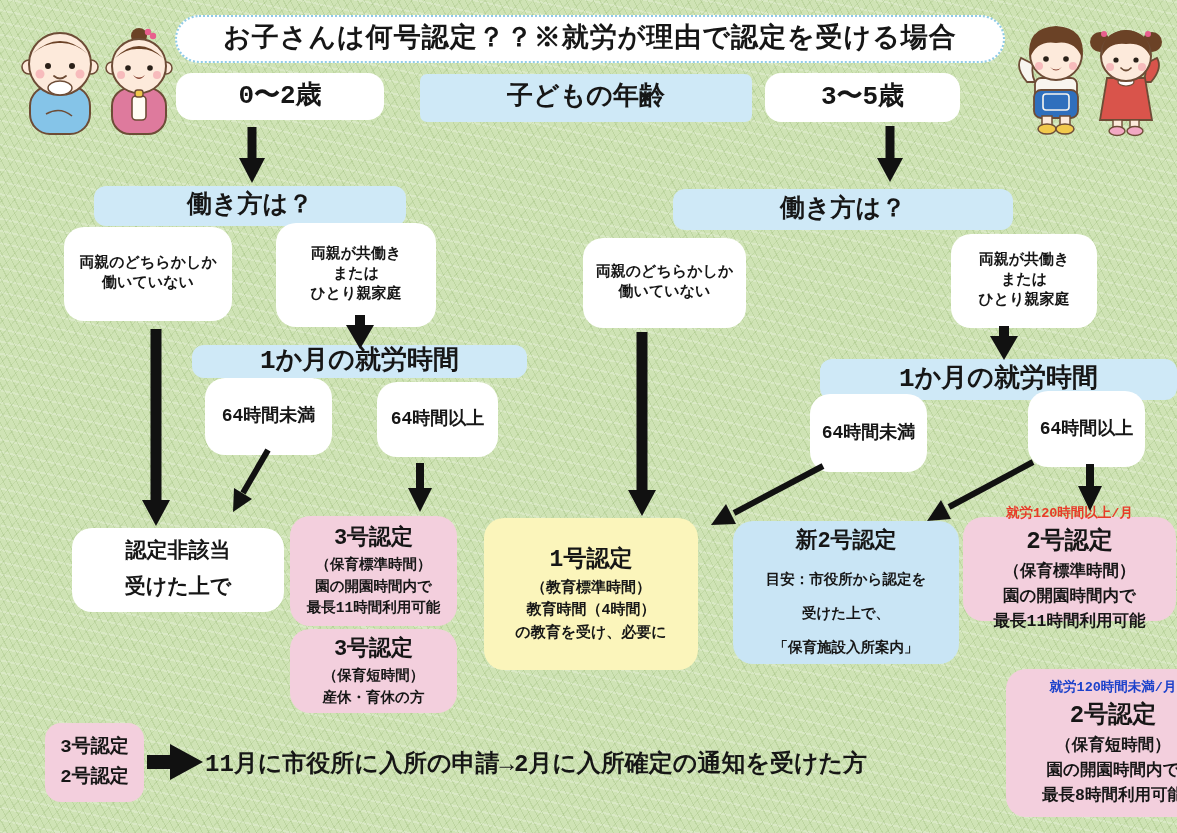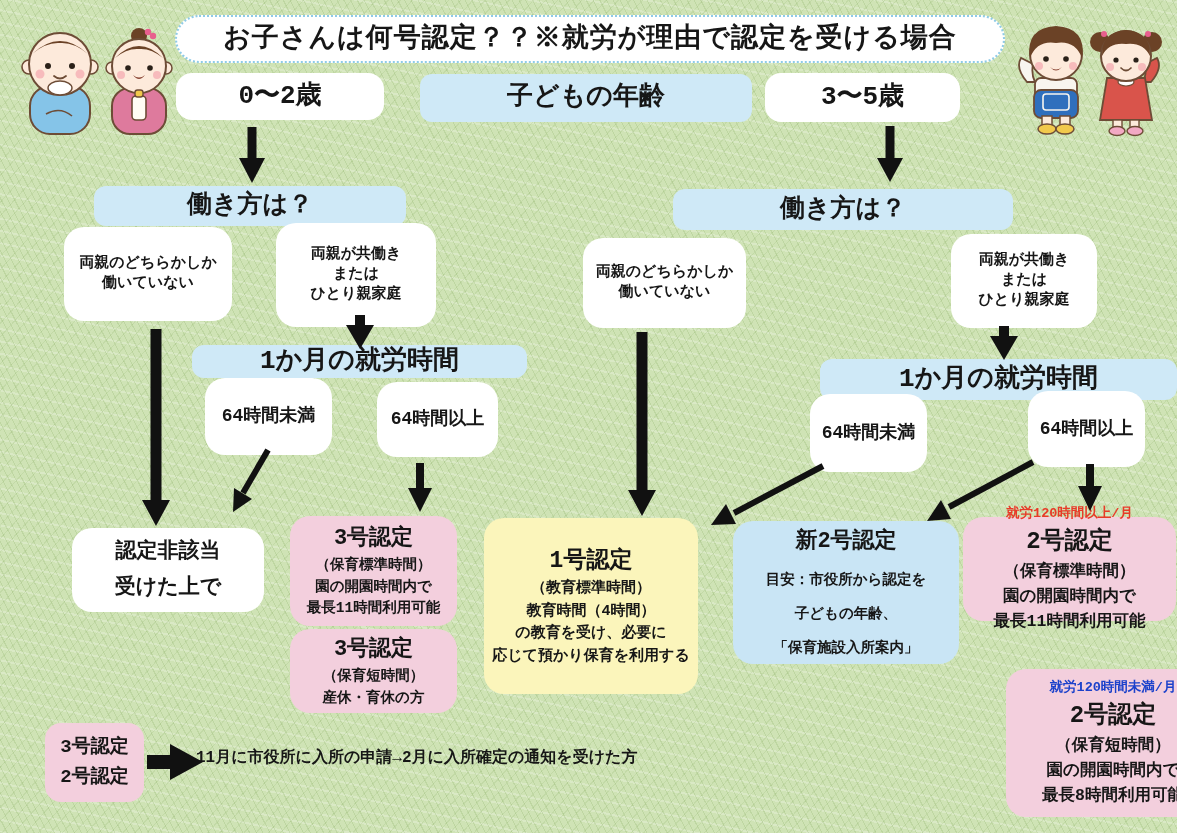--- a/index.html
+++ b/index.html
@@ -46,21 +46,21 @@
   .result.big .rtitle{font-size:23px;}
   .result.big .rline{font-size:15px;text-align:center;}
   .tag{font-size:13.5px;line-height:1.5;}
   .tag.red{color:var(--tag-red);}
   .tag.blu{color:var(--tag-blue);}
   .no2 .rtitle{font-size:24px;}
   .no2 .rline{font-size:16.5px;}
   .not-elig{font-size:21px;line-height:1.7;}
   .footer-box{font-size:19px;line-height:1.55;}
   .footer-note{
-    position:absolute;left:196px;top:747px;font-size:16px;font-weight:700;white-space:nowrap;
+    position:absolute;left:205px;top:747px;font-size:24px;font-weight:700;white-space:nowrap;
   }
   svg.overlay{position:absolute;left:0;top:0;pointer-events:none;}
   .illus{position:absolute;}
 </style>
 </head>
 <body>
 
 <div class="canvas">
 
   <svg class="illus" style="left:6px;top:22px;" width="172" height="118" viewBox="0 0 172 118">
@@ -137,42 +137,42 @@
       <circle cx="131" cy="44" r="2.6" fill="#2a2119"></circle>
       <circle cx="105" cy="51" r="4" fill="#f6b3b6" opacity=".85"></circle>
       <circle cx="137" cy="51" r="4" fill="#f6b3b6" opacity=".85"></circle>
       <path d="M116 52 Q121 57 126 52" fill="none" stroke="#6d4c36" stroke-width="1.7" stroke-linecap="round"></path>
     </g>
   </svg>
 
   <div class="box white r24 title-box" style="left:175px;top:15px;width:830px;height:48px;">お子さんは何号認定？？※就労が理由で認定を受ける場合</div>
 
   <div class="box white r16 age" style="left:176px;top:73px;width:208px;height:47px;">0〜2歳</div>
-  <div class="box blue r12 age" style="left:420px;top:74px;width:332px;height:48px;">子どもの年齢</div>
+  <div class="box blue r12 age" style="left:420px;top:74px;width:332px;height:48px;border-radius:7px;">子どもの年齢</div>
   <div class="box white r16 age" style="left:765px;top:73px;width:195px;height:49px;">3〜5歳</div>
 
   <div class="box blue r12 hdr" style="left:94px;top:186px;width:312px;height:40px;">働き方は？</div>
 
   <div class="box white r20 small" style="left:64px;top:227px;width:168px;height:94px;">
     <div>両親のどちらかしか</div>
     <div>働いていない</div>
   </div>
 
   <div class="box white r20 small" style="left:276px;top:223px;width:160px;height:104px;">
     <div>両親が共働き</div>
     <div>または</div>
     <div>ひとり親家庭</div>
   </div>
 
   <div class="box blue r12 hdr2" style="left:192px;top:345px;width:335px;height:33px;">1か月の就労時間</div>
 
   <div class="box white r20 hours" style="left:205px;top:378px;width:127px;height:77px;">64時間未満</div>
   <div class="box white r20 hours" style="left:377px;top:382px;width:121px;height:75px;">64時間以上</div>
 
-  <div class="box white r20 not-elig" style="left:72px;top:528px;width:192px;height:84px;">
+  <div class="box white r20 not-elig" style="left:72px;top:528px;width:212px;height:84px;">
     <div>認定非該当</div>
     <div>受けた上で</div>
   </div>
 
   <div class="box pink r20 result" style="left:290px;top:516px;width:167px;height:110px;">
     <div class="rtitle">3号認定</div>
     <div class="rline">（保育標準時間）</div>
     <div class="rline">園の開園時間内で</div>
     <div class="rline">最長11時間利用可能</div>
   </div>
@@ -194,32 +194,31 @@
     <div>両親が共働き</div>
     <div>または</div>
     <div>ひとり親家庭</div>
   </div>
 
   <div class="box blue r12 hdr2" style="left:820px;top:359px;width:357px;height:41px;">1か月の就労時間</div>
 
   <div class="box white r20 hours" style="left:810px;top:394px;width:117px;height:78px;">64時間未満</div>
   <div class="box white r20 hours" style="left:1028px;top:391px;width:117px;height:76px;">64時間以上</div>
 
-  <div class="box yellow r20 result big" style="left:484px;top:518px;width:214px;height:176px;">
+  <div class="box yellow r20 result big" style="left:484px;top:518px;width:214px;height:152px;">
     <div class="rtitle">1号認定</div>
     <div class="rline">（教育標準時間）</div>
     <div class="rline">教育時間（4時間）</div>
     <div class="rline">の教育を受け、必要に</div>
-    <div class="rline">応じて預かり保育を利用する</div>
   </div>
 
   <div class="box shin r20 result" style="left:733px;top:521px;width:226px;height:143px;">
     <div class="rtitle">新2号認定</div>
     <div class="rline">目安：市役所から認定を</div>
-    <div class="rline">子どもの年齢、</div>
+    <div class="rline">受けた上で、</div>
     <div class="rline">「保育施設入所案内」</div>
   </div>
 
   <div class="box pink r20 result no2" style="left:963px;top:517px;width:213px;height:104px;">
     <div class="tag red">就労120時間以上/月</div>
     <div class="rtitle">2号認定</div>
     <div class="rline">（保育標準時間）</div>
     <div class="rline">園の開園時間内で</div>
     <div class="rline">最長11時間利用可能</div>
   </div>

